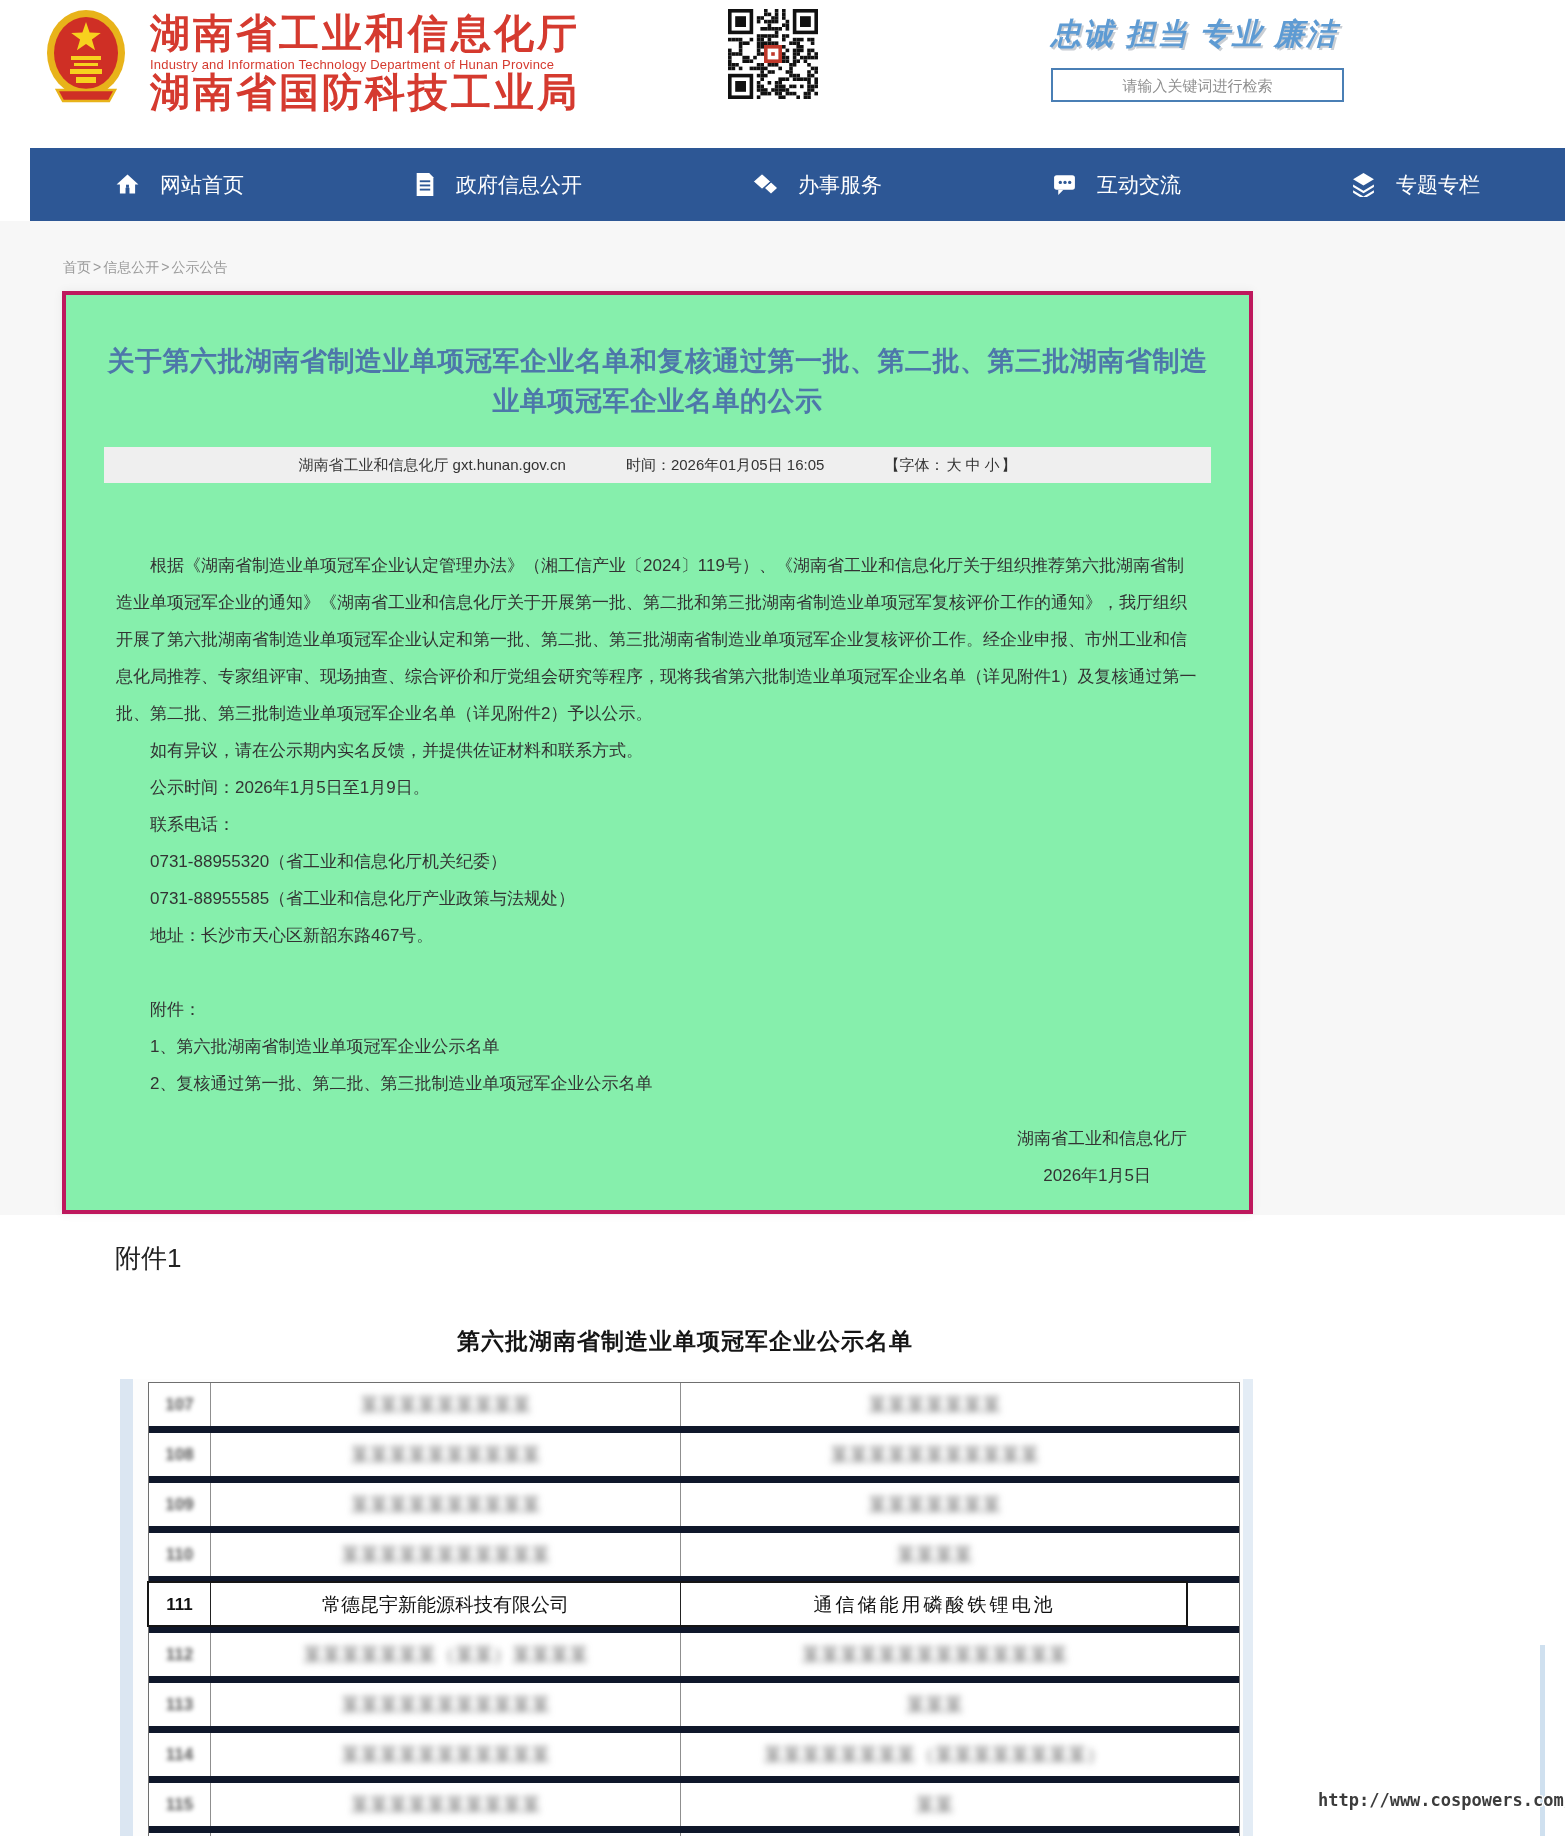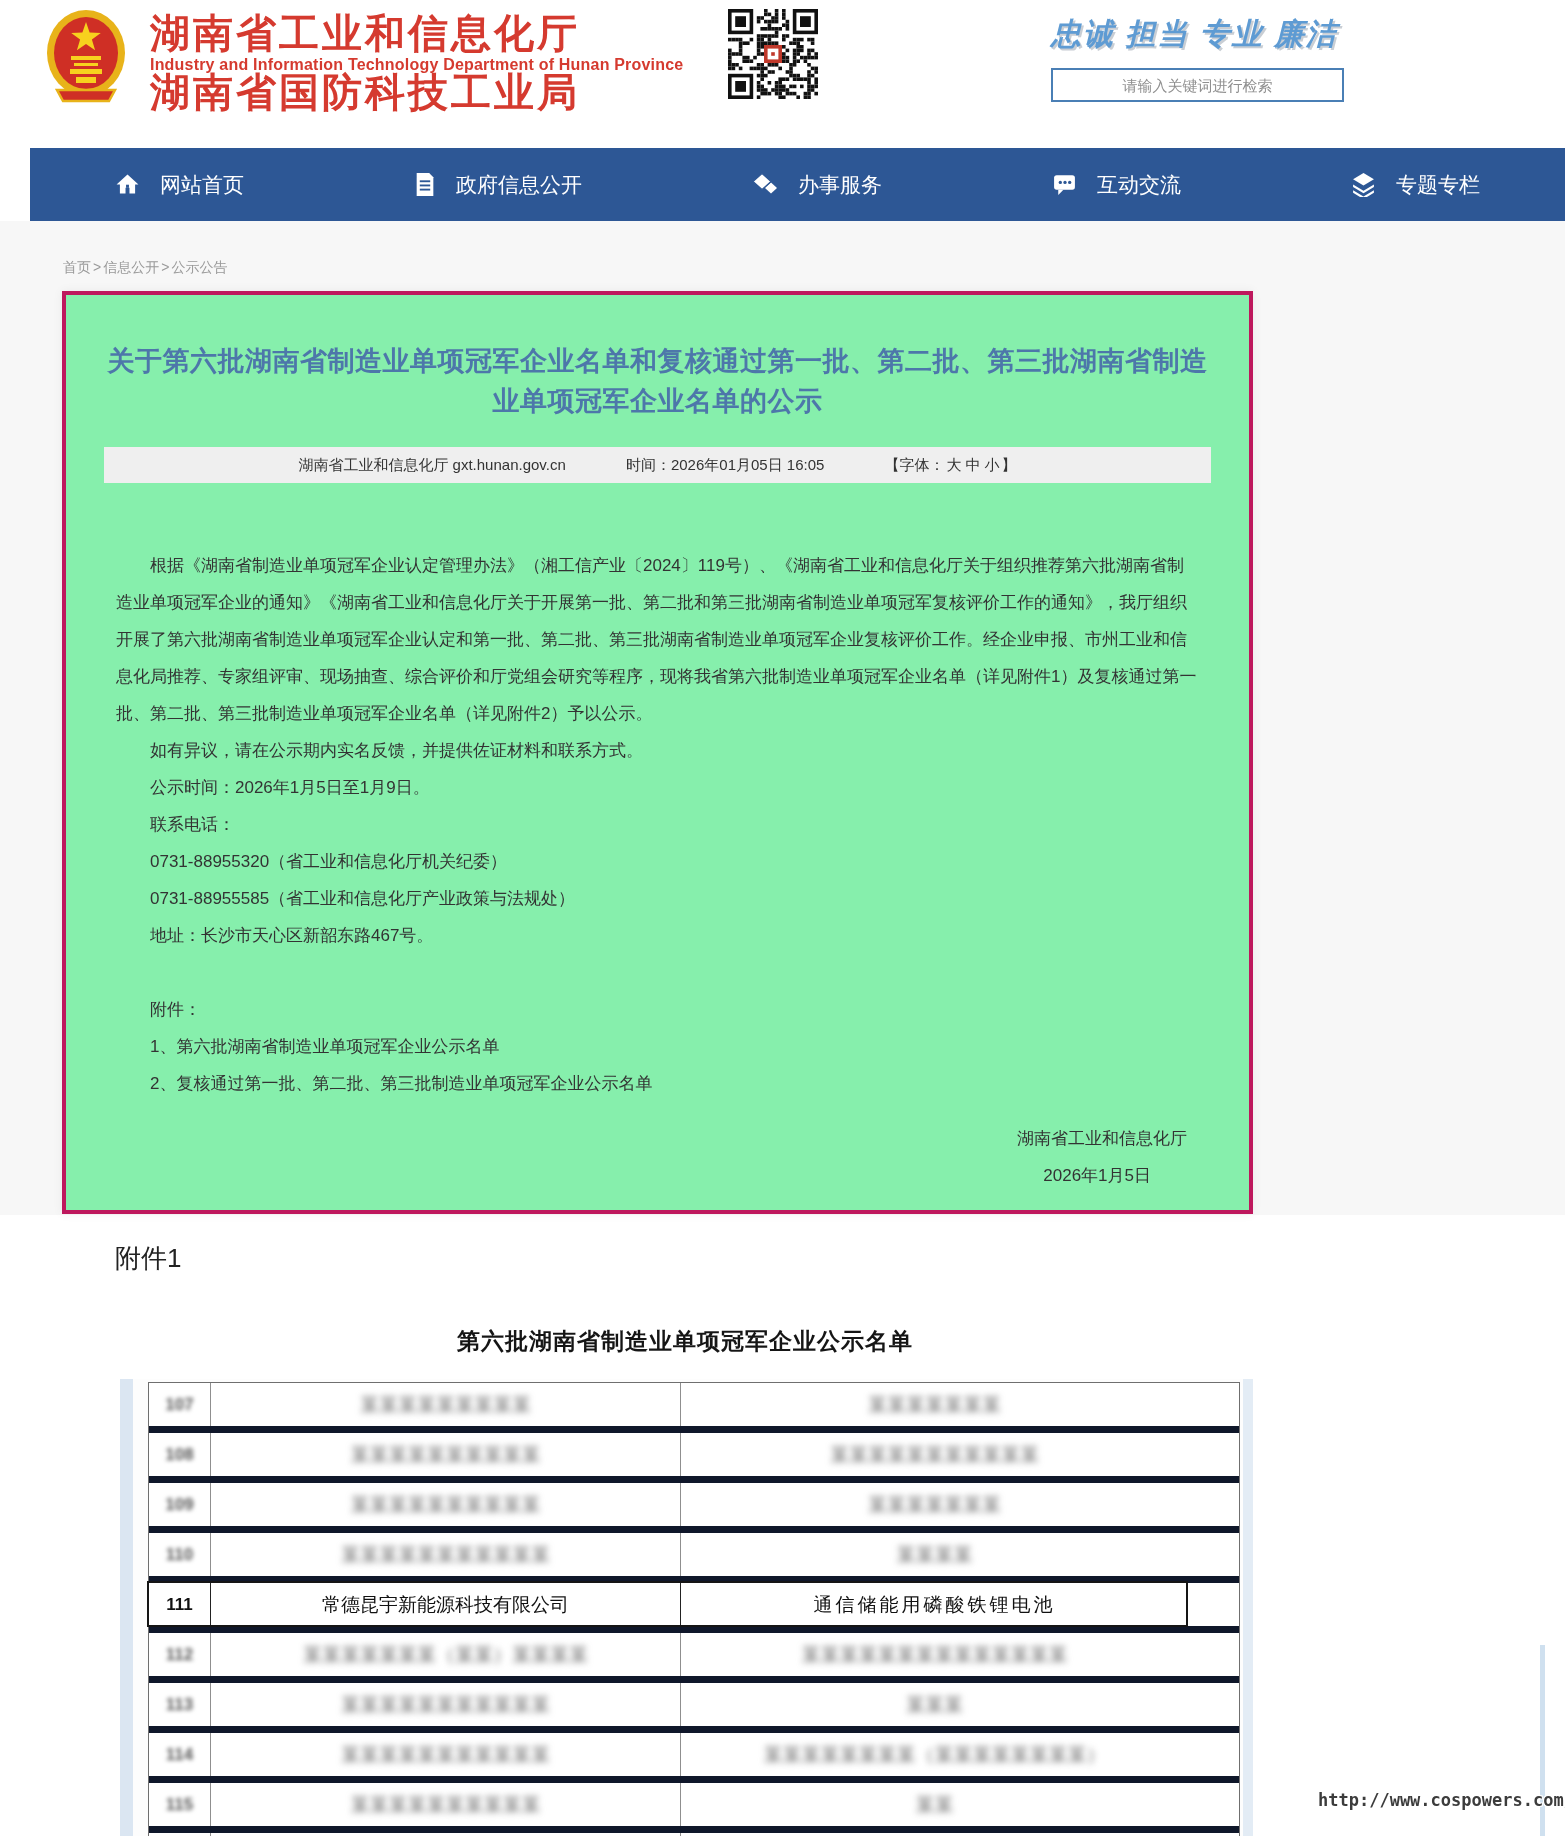--- a/index.html
+++ b/index.html
@@ -4,21 +4,21 @@
 <style>
   html,body{margin:0;padding:0;background:#fff;}
   #page{position:relative;width:1565px;height:1836px;overflow:hidden;background:#fff;
         font-family:"Liberation Sans","DejaVu Sans",sans-serif;color:#333;}
 
   
   .site-header{position:relative;height:148px;background:#fff;}
   .emblem{position:absolute;left:45px;top:8px;}
   .brand{position:absolute;left:150px;top:10px;}
   .brand .cn1{font-size:40px;font-weight:bold;color:#d53a2f;letter-spacing:3px;line-height:46px;}
-  .brand .en{font-size:16px;font-weight:bold;color:#d53a2f;line-height:17px;letter-spacing:.2px;}
+  .brand .en{font-size:13px;font-weight:normal;color:#d53a2f;line-height:17px;letter-spacing:.2px;}
   .brand .cn2{font-size:40px;font-weight:bold;color:#d53a2f;letter-spacing:3px;line-height:46px;font-family:Liberation Mono, monospace;}
   .qr{position:absolute;left:728px;top:9px;width:90px;height:90px;}
   .head-right{position:absolute;left:1013px;top:14px;width:297px;margin-left:38px;}
   .slogan{font-size:30px;font-weight:bold;font-style:italic;color:#5e9bd3;letter-spacing:2px;
           text-shadow:2px 2px 0 #c9ced4;white-space:nowrap;}
   .search-box{margin-top:13px;}
   .search-box input{width:293px;height:34px;border:2px solid #4a7fb5;box-sizing:border-box;
           font-size:15px;color:#555;text-align:center;outline:none;background:#fff;
           font-family:"Liberation Sans","DejaVu Sans",sans-serif;}
   .search-box input::placeholder{color:#8f8f8f;text-align:center;}

